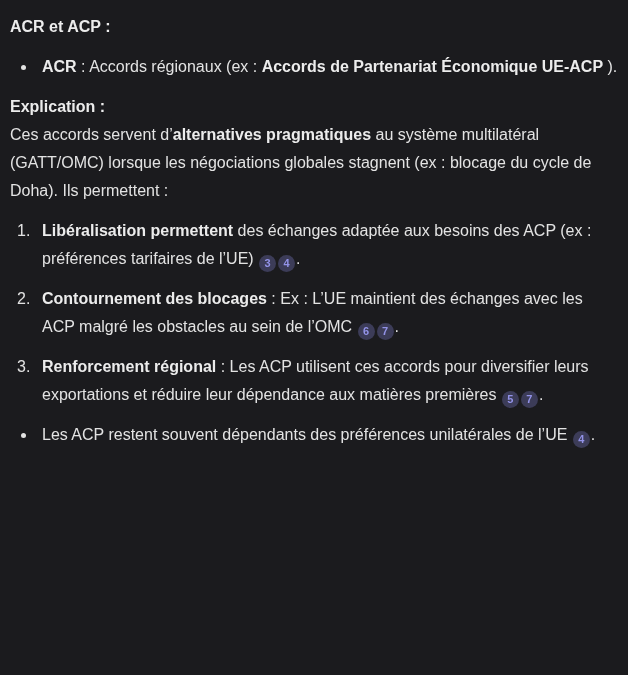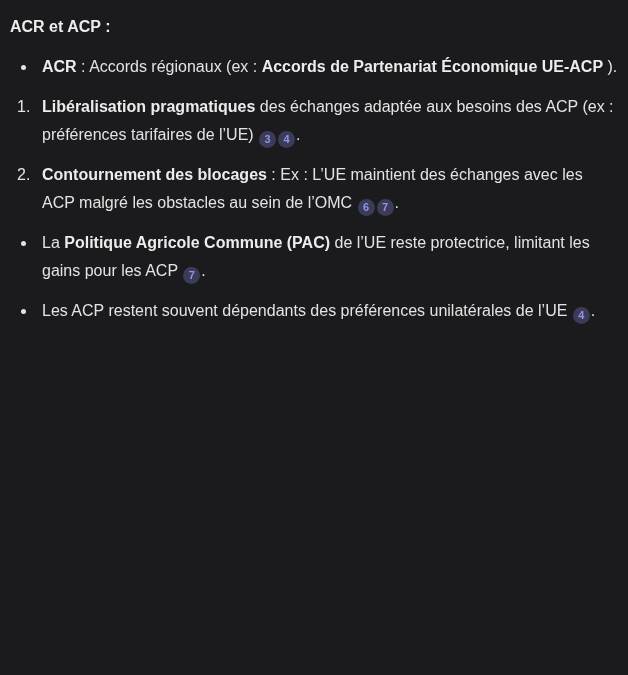--- a/index.html
+++ b/index.html
@@ -76,21 +76,22 @@
   }
 </style>
 </head>
 <body>
 
 <div class="content">
     <p><strong>ACR et ACP :</strong></p>
     <ul>
       <li><strong>ACR</strong><span> : Accords régionaux (ex : </span><strong>Accords de Partenariat Économique UE-ACP</strong><span> ).</span></li>
     </ul>
+    <p><strong>Explication :</strong><br><span>Ces accords servent d’</span><strong>alternatives pragmatiques</strong><span> au système multilatéral (GATT/OMC) lorsque les négociations globales stagnent (ex : blocage du cycle de Doha). Ils permettent :</span></p>
     <ol>
-      <li data-index="1"><strong>Libéralisation pragmatiques</strong><span> des échanges adaptée aux besoins des ACP (ex : préférences tarifaires de l’UE) </span><span class="badge">3</span><span class="badge">4</span><span>.</span></li>
+      <li data-index="1"><strong>Libéralisation permettent</strong><span> des échanges adaptée aux besoins des ACP (ex : préférences tarifaires de l’UE) </span><span class="badge">3</span><span class="badge">4</span><span>.</span></li>
       <li data-index="2"><strong>Contournement des blocages</strong><span> : Ex : L’UE maintient des échanges avec les ACP malgré les obstacles au sein de l’OMC </span><span class="badge">6</span><span class="badge">7</span><span>.</span></li>
+      <li data-index="3"><strong>Renforcement régional</strong><span> : Les ACP utilisent ces accords pour diversifier leurs exportations et réduire leur dépendance aux matières premières </span><span class="badge">5</span><span class="badge">7</span><span>.</span></li>
     </ol>
     <ul>
-      <li><span>La </span><strong>Politique Agricole Commune (PAC)</strong><span> de l’UE reste protectrice, limitant les gains pour les ACP </span><span class="badge">7</span><span>.</span></li>
       <li><span>Les ACP restent souvent dépendants des préférences unilatérales de l’UE </span><span class="badge">4</span><span>.</span></li>
     </ul>
   </div>
 
 </body></html>

